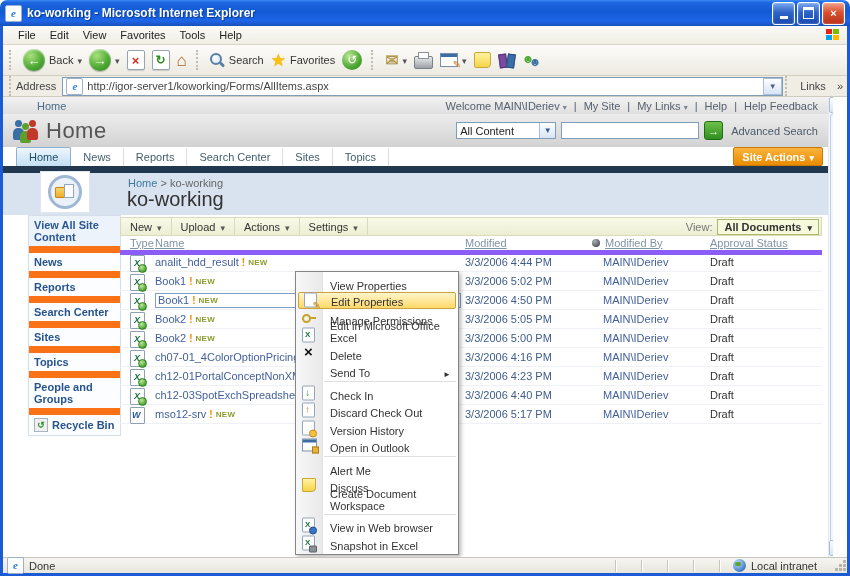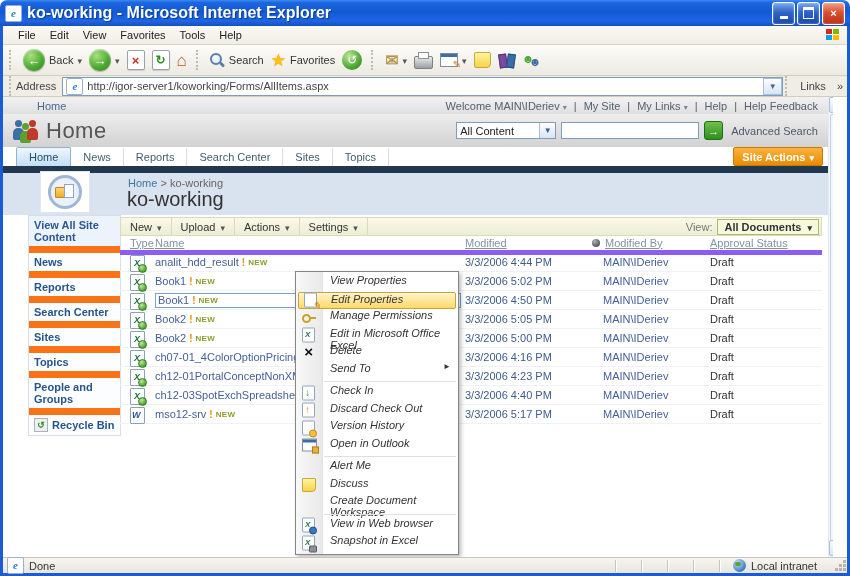--- a/index.html
+++ b/index.html
@@ -5,21 +5,21 @@
   html,body{margin:0;padding:0;}
   .screen{position:relative;width:850px;height:576px;overflow:hidden;
     font-family:"Liberation Sans",sans-serif;font-size:11px;background:#fff;
     -webkit-font-smoothing:antialiased;}
   .abs{position:absolute;}
 
   
   .titlebar{left:0;top:0;width:850px;height:26px;border-radius:7px 7px 0 0;
     background:linear-gradient(180deg,#3A8BF2 0%,#1E66E0 10%,#1259D4 45%,#1E66E8 80%,#1650B8 100%);
     display:flex;align-items:center;padding:0 5px;box-sizing:border-box;color:#fff;}
-  .titlebar .ttl{font-weight:bold;font-size:16px;text-shadow:1px 1px 1px #0A3A8C;margin-left:5px;flex:1;}
+  .titlebar .ttl{font-weight:bold;font-size:12px;text-shadow:1px 1px 1px #0A3A8C;margin-left:5px;flex:1;}
   .eic{width:15px;height:15px;background:#fff;border:1px solid #9AB0CC;border-radius:2px;
     display:inline-flex;align-items:center;justify-content:center;
     font-family:"Liberation Serif",serif;font-style:italic;font-weight:bold;color:#2E7CD6;font-size:11px;line-height:1;}
   .capbtn{width:21px;height:21px;border:1px solid #fff;border-radius:3px;margin-left:2px;
     display:flex;align-items:center;justify-content:center;color:#fff;font-size:11px;font-weight:bold;
     background:linear-gradient(180deg,#7AA8F0,#2E63C8 45%,#1A4AAE);box-shadow:inset 0 0 2px rgba(255,255,255,.5);}
   .capbtn.close{background:linear-gradient(180deg,#F0A088,#D9502F 45%,#B8321A);}
   .minglyph{width:8px;height:3px;background:#fff;margin-top:8px;}
   .maxglyph{width:9px;height:8px;border:1px solid #fff;border-top:3px solid #fff;}
   .frame{background:#1B5CD6;}
@@ -164,21 +164,21 @@
   .cmod{color:#3E5C8A;}
   .cmodby{color:#44609C;padding-left:11px;}
   .cstat{color:#333;}
   .row.selected .cname{border:1px solid #7FA1C8;background:#fff;height:15px;box-sizing:border-box;padding-left:2px;margin-right:4px;}
 
   
   .ctx{position:absolute;left:292px;top:56px;width:162px;background:#fff;border:1px solid #868686;
     box-shadow:2px 2px 4px rgba(0,0,0,.28);padding:2px 0;z-index:50;}
   .ctx::before{content:"";position:absolute;left:0;top:0;bottom:0;width:26px;
     background:linear-gradient(90deg,#F8F8F8,#E9E9E9);border-right:1px solid #E2E2E2;}
-  .mi{position:relative;height:17.5px;display:flex;align-items:flex-start;padding-left:34px;color:#333;z-index:1;box-sizing:border-box;font-style:italic;}
+  .mi{position:relative;height:17.5px;display:flex;align-items:flex-end;padding-left:34px;color:#333;z-index:1;box-sizing:border-box;}
   .mi.hot{margin:0 2px;padding-left:32px;background:linear-gradient(#FFF5CC,#FFD968);border:1px solid #C9A23F;border-radius:2px;}
   .mi .subarrow{margin-left:auto;margin-right:7px;font-size:8px;color:#333;}
   .csep{position:relative;margin:2px 2px 2px 28px;border-top:1px solid #E0E0E0;z-index:1;}
   .mi-ic{position:absolute;left:6px;top:50%;transform:translateY(-50%);}
   .mi.hot .mi-ic{left:5px;}
   [data-icon="edit-properties-icon"],[data-icon="excel-app-icon"],[data-icon="check-in-icon"],
   [data-icon="discard-checkout-icon"],[data-icon="version-history-icon"],
   [data-icon="excel-web-icon"],[data-icon="excel-snapshot-icon"]{display:block;width:11px;height:13px;background:#fff;border:1px solid #93A5BA;border-radius:1px;position:absolute;}
   [data-icon="edit-properties-icon"]::after{content:"✎";position:absolute;right:-5px;bottom:-4px;font-size:10px;color:#C9811C;}
   [data-icon="excel-app-icon"]::after,[data-icon="excel-web-icon"]::after,[data-icon="excel-snapshot-icon"]::after{

